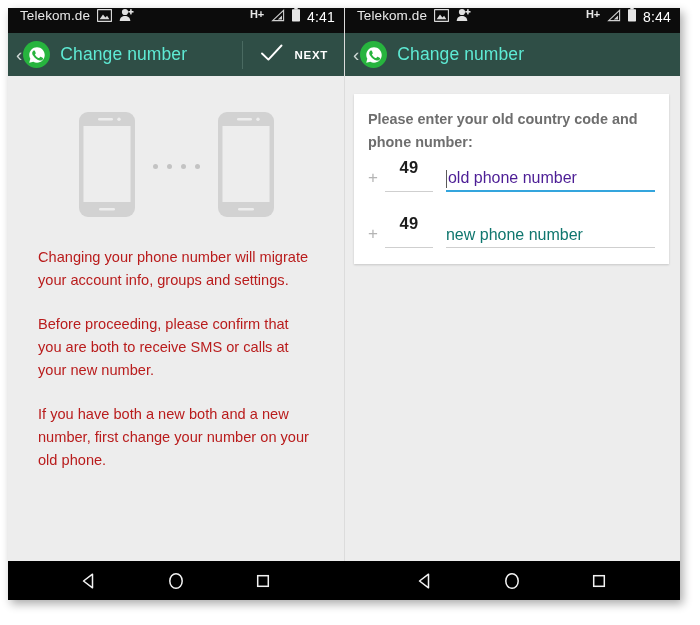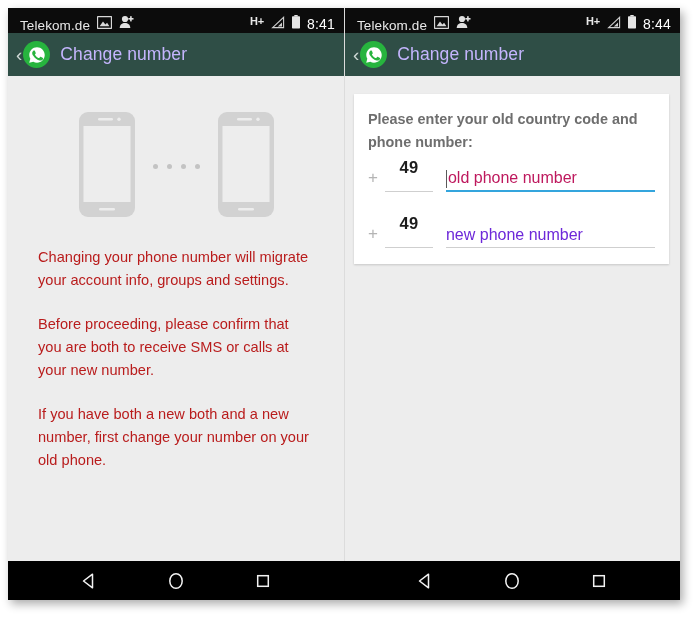--- a/index.html
+++ b/index.html
@@ -41,21 +41,21 @@
     background: #ededed;
     overflow: hidden;
   }
   .screen.right { border-left: 1px solid #dcdcdc; width: 335px; }
 
   
   .statusbar {
     height: 25px;
     background: #0c0c0c;
     display: flex;
-    align-items: flex-end;
+    align-items: flex-start;
     padding: 0 9px 0 12px;
     box-sizing: border-box;
     position: relative;
   }
   .carrier {
     color: #e8e8e8;
     font-size: 13.5px;
     letter-spacing: 0.1px;
     white-space: nowrap;
   }
@@ -107,21 +107,21 @@
     height: 27px;
     border-radius: 50%;
     background: #27b43e;
     display: flex;
     align-items: center;
     justify-content: center;
     flex: none;
     margin-right: 10px;
   }
   .appbar-title {
-    color: #c4b5fd;
+    color: #5eead4;
     font-size: 17.5px;
     letter-spacing: 0.1px;
     white-space: nowrap;
   }
   .appbar-actions {
     margin-left: auto;
     display: flex;
     align-items: center;
     height: 100%;
   }
@@ -230,24 +230,24 @@
   .caret {
     width: 1px;
     height: 18px;
     background: #5a5a5a;
     margin-right: 1px;
     align-self: center;
     position: relative;
     top: 1px;
   }
   .ph-placeholder {
-    color: #be185d;
+    color: #4c1d95;
     font-size: 16px;
   }
-  .ph-placeholder.unfocused { color: #6d28d9; margin-top: 8px; }
+  .ph-placeholder.unfocused { color: #0f766e; margin-top: 8px; }
 
   
   .navbar {
     position: absolute;
     left: 0;
     top: 553px;
     width: 672px;
     height: 39px;
     background: #000000;
     display: flex;
@@ -302,33 +302,42 @@
                 <path d="M13.6 1.3 L13.6 11.6 L2.6 11.6 Z" fill="none" stroke="#cfcfcf" stroke-width="1.1"></path>
                 <path d="M12 6.6 L12 10.6 L7.8 10.6 Z" fill="#cfcfcf"></path>
               </svg>
           </span>
           <span class="ic">
             <svg width="10" height="14" viewBox="0 0 10 14">
                 <rect x="3.3" y="0" width="3.4" height="1.5" fill="#e6e6e6"></rect>
                 <rect x="1" y="1.3" width="8" height="12.2" rx="0.7" fill="#e6e6e6"></rect>
               </svg>
           </span>
-          <span class="clock">8:41</span>
+          <span class="clock">4:41</span>
         </span>
       </div>
 
       <div class="appbar">
         <span class="back-chev">‹</span>
         <span class="wa-logo">
           <svg width="18" height="18" viewBox="0 0 24 24">
             <path d="M12 1.6 C6.3 1.6 1.7 6.2 1.7 11.9 C1.7 13.8 2.2 15.6 3.1 17.1 L1.6 22.4 L7.1 21 C8.55 21.8 10.2 22.2 12 22.2 C17.7 22.2 22.3 17.6 22.3 11.9 C22.3 6.2 17.7 1.6 12 1.6 Z" fill="#ffffff"></path>
             <path d="M9.2 6.6 C8.95 6.1 8.7 6.1 8.45 6.1 L7.85 6.1 C7.6 6.1 7.2 6.2 6.85 6.6 C6.5 7 5.6 7.85 5.6 9.55 C5.6 11.25 6.88 12.9 7.05 13.13 C7.23 13.36 9.5 17.1 13.15 18.5 C16.18 19.66 16.8 19.43 17.46 19.37 C18.12 19.31 19.58 18.5 19.88 17.66 C20.18 16.82 20.18 16.1 20.09 15.95 C20 15.8 19.76 15.71 19.4 15.53 C19.04 15.35 17.28 14.48 16.95 14.36 C16.62 14.24 16.38 14.18 16.14 14.54 C15.9 14.9 15.21 15.71 15 15.95 C14.79 16.19 14.58 16.22 14.22 16.04 C13.86 15.86 12.7 15.48 11.33 14.26 C10.26 13.31 9.54 12.13 9.33 11.77 C9.12 11.41 9.31 11.22 9.49 11.04 C9.65 10.88 9.85 10.62 10.03 10.41 C10.21 10.2 10.27 10.05 10.39 9.81 C10.51 9.57 10.45 9.36 10.36 9.18 C10.27 9 9.56 7.29 9.2 6.6 Z" fill="#27b43e"></path>
           </svg>
         </span>
         <span class="appbar-title">Change number</span>
+        <span class="appbar-actions">
+          <span class="abdiv"></span>
+          <span class="check">
+            <svg width="24" height="20" viewBox="0 0 24 20">
+                <path d="M2 10.5 L8.4 16.6 L21.5 2.5" fill="none" stroke="#ffffff" stroke-width="1.9" stroke-linecap="round" stroke-linejoin="round"></path>
+              </svg>
+          </span>
+          <span class="action-label">NEXT</span>
+        </span>
       </div>
 
       <div class="left-body">
 
         <div class="phones">
           <span>
             <svg width="58" height="107" viewBox="0 0 58 107">
               <rect x="1" y="1" width="56" height="105" rx="9" fill="#d2d2d2"></rect>
               <rect x="5.5" y="15" width="47" height="76" fill="#ededed"></rect>
               <rect x="20" y="7" width="15" height="2.6" rx="1.3" fill="#ededed"></rect>

